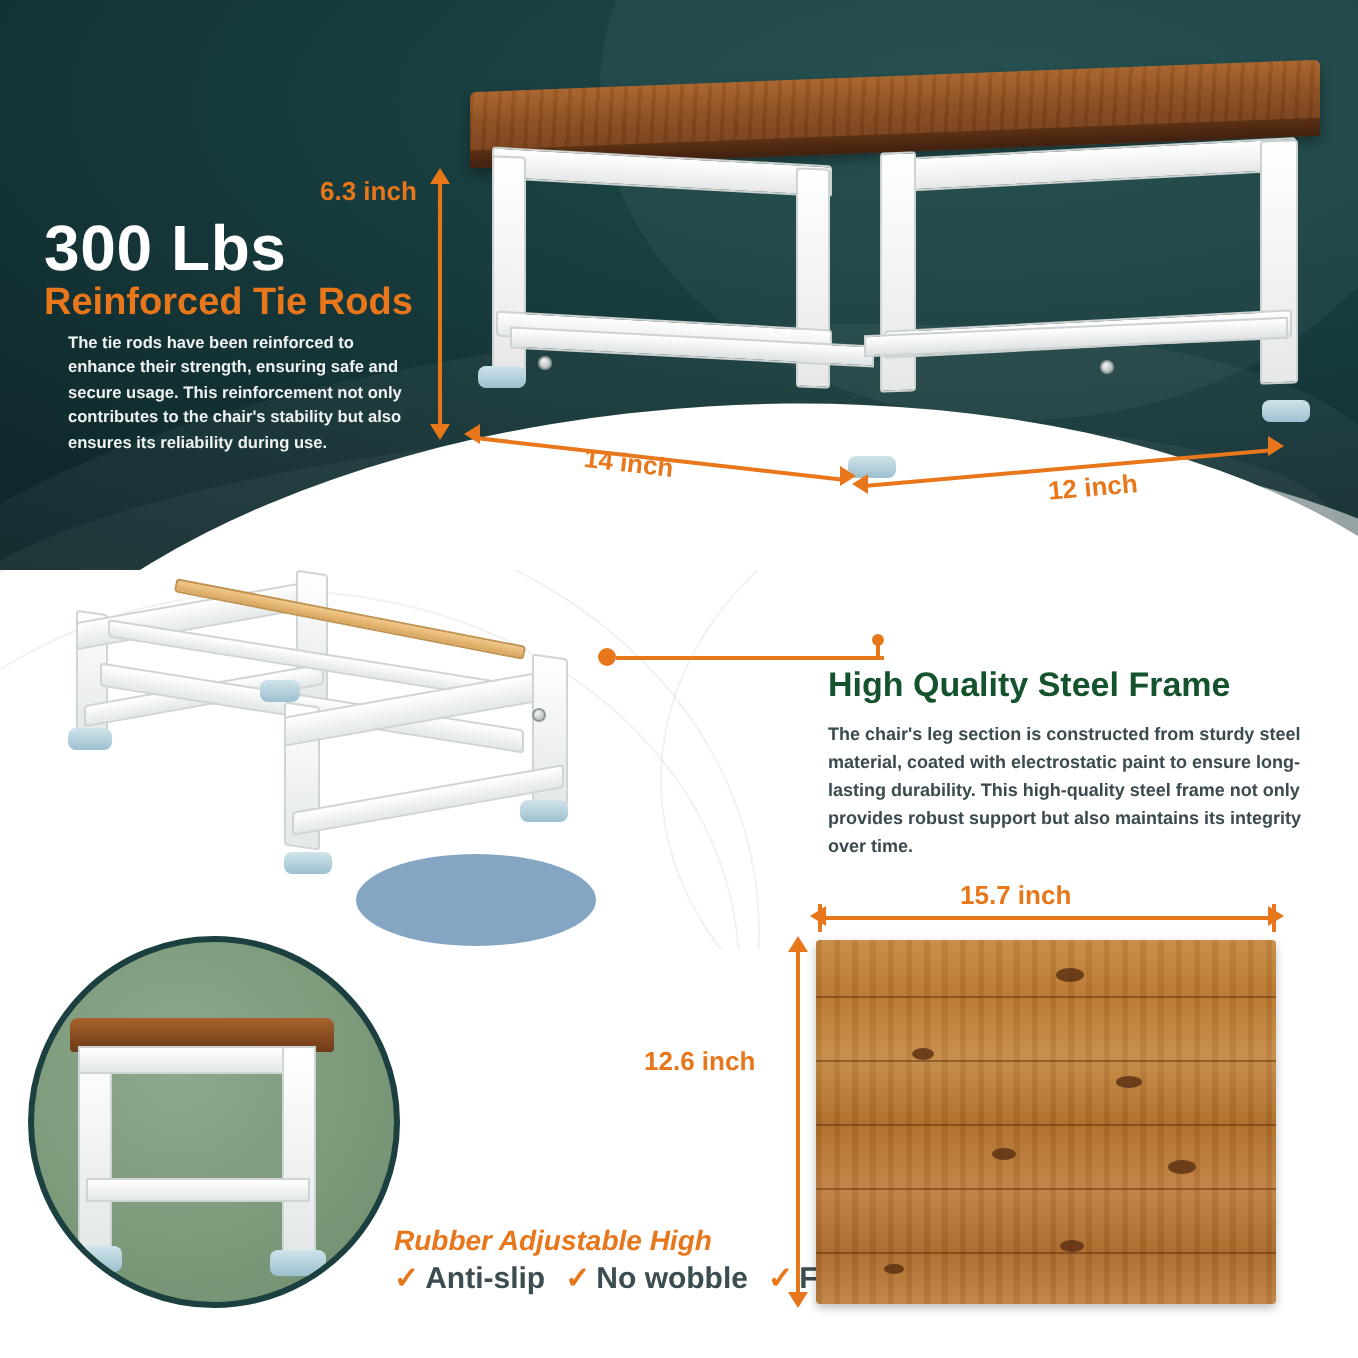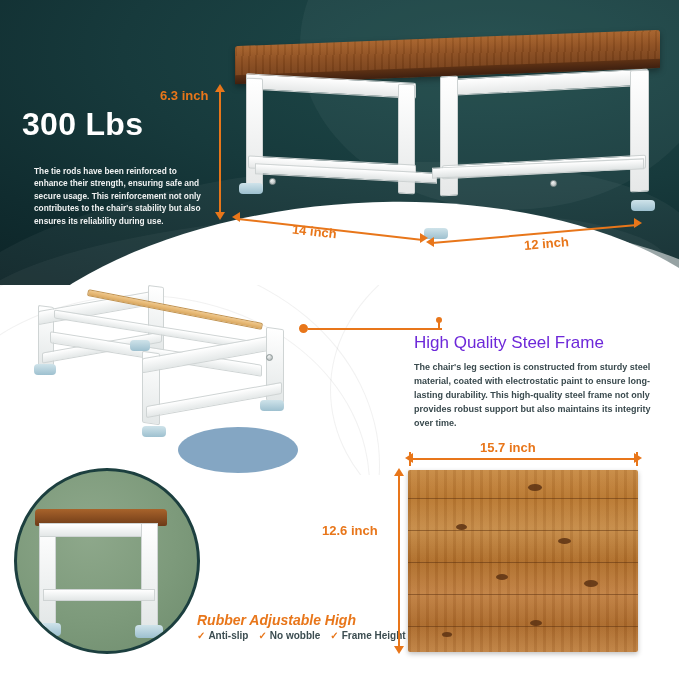--- a/index.html
+++ b/index.html
@@ -212,23 +212,23 @@
   }
   .callout-dot.small { width: 10px; height: 10px; }
   .callout-line {
     position: absolute;
     height: 2px;
     background: #e8761a;
   }
 
   .sec-title {
     position: absolute;
-    color: #6d28d9;
+    color: #14532d;
     font-size: 17px;
-    font-weight: normal;
+    font-weight: bold;
   }
   .sec-body {
     position: absolute;
     color: #3a4a4e;
     font-size: 9px;
     line-height: 1.55;
     width: 245px;
     font-weight: bold;
   }
 
@@ -282,21 +282,21 @@
     color: #e8761a;
     font-size: 14px;
     font-weight: bold;
     font-style: italic;
   }
   .feet-features {
     position: absolute; left: 197px; top: 630px;
     display: flex; gap: 10px;
     align-items: center;
   }
-  .feat { color: #3c4d51; font-size: 10px; font-weight: bold; }
+  .feat { color: #3c4d51; font-size: 15px; font-weight: bold; }
   .feat .tick { color: #e8761a; margin-right: 3px; }
 </style>
 </head>
 <body>
 
 <div id="root">
 
   <div class="top-panel">
     <div class="swoosh sw3"></div>
     <div class="swoosh sw1"></div>
@@ -328,20 +328,21 @@
   <div class="connector2"></div>
 
   <div class="screw" style="left:269px; top:178px;"></div>
   <div class="screw" style="left:550px; top:180px;"></div>
 
   <div class="foot" style="left:239px; top:183px;"></div>
   <div class="foot" style="left:424px; top:228px;"></div>
   <div class="foot" style="left:631px; top:200px;"></div>
 
   <div class="headline">300 Lbs</div>
+  <div class="subheadline">Reinforced Tie Rods</div>
   <div class="bodytext">The tie rods have been reinforced to enhance their strength, ensuring safe and secure usage. This reinforcement not only contributes to the chair's stability but also ensures its reliability during use.</div>
 
   <div class="dim-line" style="left:219px; top:90px; width:2px; height:124px;"></div>
   <div class="arrowhead" style="left:215px; top:84px; border-left:5px solid transparent; border-right:5px solid transparent; border-bottom:8px solid #e8761a;"></div>
   <div class="arrowhead" style="left:215px; top:212px; border-left:5px solid transparent; border-right:5px solid transparent; border-top:8px solid #e8761a;"></div>
   <div class="dim-label" style="left:160px; top:88px;">6.3 inch</div>
 
   <div class="dim-line" style="left:238px; top:218px; width:186px; height:2px; transform: rotate(6.5deg); transform-origin: left center;"></div>
   <div class="arrowhead" style="left:232px; top:212px; border-top:5px solid transparent; border-bottom:5px solid transparent; border-right:8px solid #e8761a;"></div>
   <div class="arrowhead" style="left:420px; top:233px; border-top:5px solid transparent; border-bottom:5px solid transparent; border-left:8px solid #e8761a;"></div>

